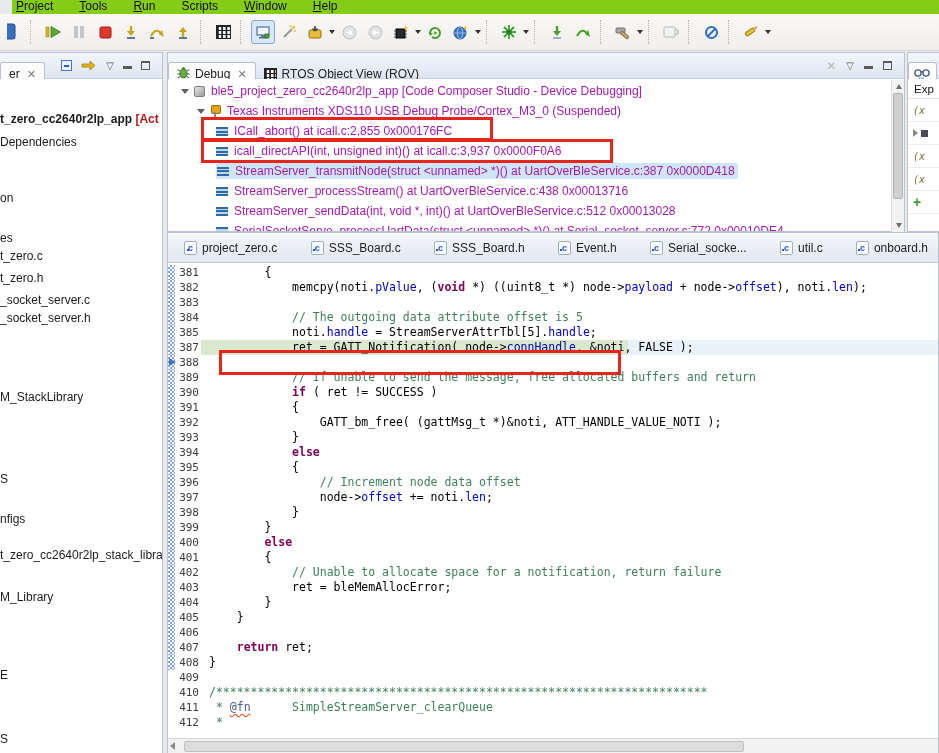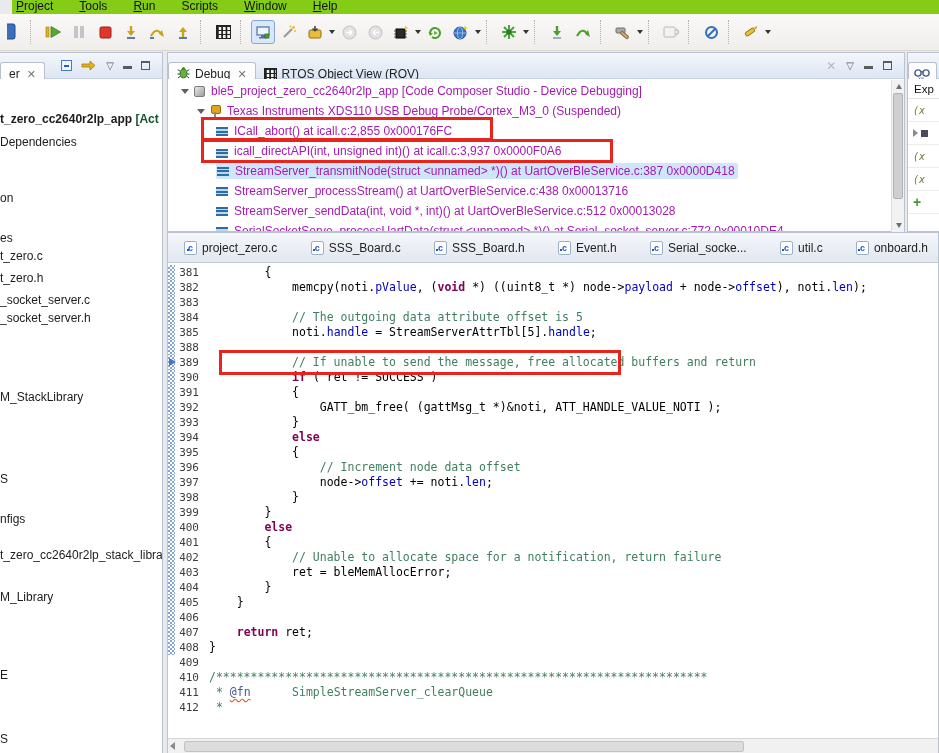--- a/index.html
+++ b/index.html
@@ -40,21 +40,21 @@
   .hb { color:#5a5a5a; font-size:10px; line-height:10px; }
   .hb.dis { color:#b7b7b7; }
   .minbar { width:9px; height:3px; border:1px solid #5a5a5a; border-width:0 0 3px 0; margin-top:4px; }
   .maxbox { width:9px; height:9px; border:1px solid #5a5a5a; border-top-width:2px; }
 
   
   #explorer { left:0; top:52px; width:163px; height:701px; border-left:none; }
   #explorer .content { position:relative; height:675px; overflow:hidden; background:#fff; }
   .exitem { position:absolute; left:0; white-space:nowrap; font-size:12px; color:#1c1c1c; }
   .exitem b { font-weight:bold; }
-  .exsuffix { color:#14532d; font-weight:bold; }
+  .exsuffix { color:#b91c1c; font-weight:bold; }
 
   
   .collapse-ico { width:11px; height:11px; border:1px solid #4a78c8; position:relative; background:#eef4fd; }
   .collapse-ico::after { content:""; position:absolute; left:2px; top:4px; width:5px; height:1.5px; background:#2a5fb0; }
   .linkico svg { display:block; }
 
   
   #debug { left:167px; top:52px; width:738px; height:180px; }
   #debug .content { position:relative; height:152px; overflow:hidden; background:#fff; padding-top:2px; }
   .drow { height:20px; display:flex; align-items:center; font-size:12px; color:#a21caf; white-space:nowrap; }
@@ -458,21 +458,21 @@
             <span>Texas Instruments XDS110 USB Debug Probe/Cortex_M3_0 (Suspended)</span>
           </span>
         </div>
         <div class="drow" style="padding-left: 48px;">
           <span style="display: flex; align-items: center;">
             <span class="frame-ico"></span>
             <span>ICall_abort() at icall.c:2,855 0x000176FC</span>
           </span>
         </div>
         <div class="drow" style="padding-left: 48px;">
-          <span style="display: flex; align-items: flex-end;">
+          <span style="display: flex; align-items: center;">
             <span class="frame-ico"></span>
             <span>icall_directAPI(int, unsigned int)() at icall.c:3,937 0x0000F0A6</span>
           </span>
         </div>
         <div class="drow" style="padding-left: 48px;">
           <span class="dsel" style="display: flex; align-items: center;">
             <span class="frame-ico"></span>
             <span>StreamServer_transmitNode(struct &lt;unnamed&gt; *)() at UartOverBleService.c:387 0x0000D418</span>
           </span>
         </div>
@@ -576,20 +576,21 @@
         </div>
       </div>
     <div class="codearea" id="code">
       <div class="ip-arrow" style="top:95px;"></div>
       <div class="abox" style="left:51px; top:87px; width:402px; height:25px;"></div>
     <div class="cl"><span class="hatch on"></span><span class="ln">381</span><span class="ct"><span class="tk-p">        {</span></span></div>
         <div class="cl"><span class="hatch on"></span><span class="ln">382</span><span class="ct"><span class="tk-p">            memcpy(noti.</span><span class="tk-f">pValue</span><span class="tk-p">, (</span><span class="tk-k">void</span><span class="tk-p"> *) ((uint8_t *) node-&gt;</span><span class="tk-f">payload</span><span class="tk-p"> + node-&gt;</span><span class="tk-f">offset</span><span class="tk-p">), noti.</span><span class="tk-f">len</span><span class="tk-p">);</span></span></div>
         <div class="cl"><span class="hatch on"></span><span class="ln">383</span><span class="ct"></span></div>
         <div class="cl"><span class="hatch on"></span><span class="ln">384</span><span class="ct"><span class="tk-c">            // The outgoing data attribute offset is 5</span></span></div>
         <div class="cl"><span class="hatch on"></span><span class="ln">385</span><span class="ct"><span class="tk-p">            noti.</span><span class="tk-f">handle</span><span class="tk-p"> = StreamServerAttrTbl[5].</span><span class="tk-f">handle</span><span class="tk-p">;</span></span></div>
+        <div class="cl cur"><span class="hatch on"></span><span class="ln">387</span><span class="ct"><span class="tk-p">            ret = GATT_Notification( node-&gt;</span><span class="tk-f">connHandle</span><span class="tk-p">, &amp;noti, FALSE );</span></span></div>
         <div class="cl"><span class="hatch on"></span><span class="ln">388</span><span class="ct"></span></div>
         <div class="cl"><span class="hatch on"></span><span class="ln">389</span><span class="ct"><span class="tk-c">            // If unable to send the message, free allocated buffers and return</span></span></div>
         <div class="cl"><span class="hatch on"></span><span class="ln">390</span><span class="ct"><span class="tk-p">            </span><span class="tk-k">if</span><span class="tk-p"> ( ret != SUCCESS )</span></span></div>
         <div class="cl"><span class="hatch on"></span><span class="ln">391</span><span class="ct"><span class="tk-p">            {</span></span></div>
         <div class="cl"><span class="hatch on"></span><span class="ln">392</span><span class="ct"><span class="tk-p">                GATT_bm_free( (gattMsg_t *)&amp;noti, ATT_HANDLE_VALUE_NOTI );</span></span></div>
         <div class="cl"><span class="hatch on"></span><span class="ln">393</span><span class="ct"><span class="tk-p">            }</span></span></div>
         <div class="cl"><span class="hatch on"></span><span class="ln">394</span><span class="ct"><span class="tk-p">            </span><span class="tk-k">else</span></span></div>
         <div class="cl"><span class="hatch on"></span><span class="ln">395</span><span class="ct"><span class="tk-p">            {</span></span></div>
         <div class="cl"><span class="hatch on"></span><span class="ln">396</span><span class="ct"><span class="tk-c">                // Increment node data offset</span></span></div>
         <div class="cl"><span class="hatch on"></span><span class="ln">397</span><span class="ct"><span class="tk-p">                node-&gt;</span><span class="tk-f">offset</span><span class="tk-p"> += noti.</span><span class="tk-f">len</span><span class="tk-p">;</span></span></div>

